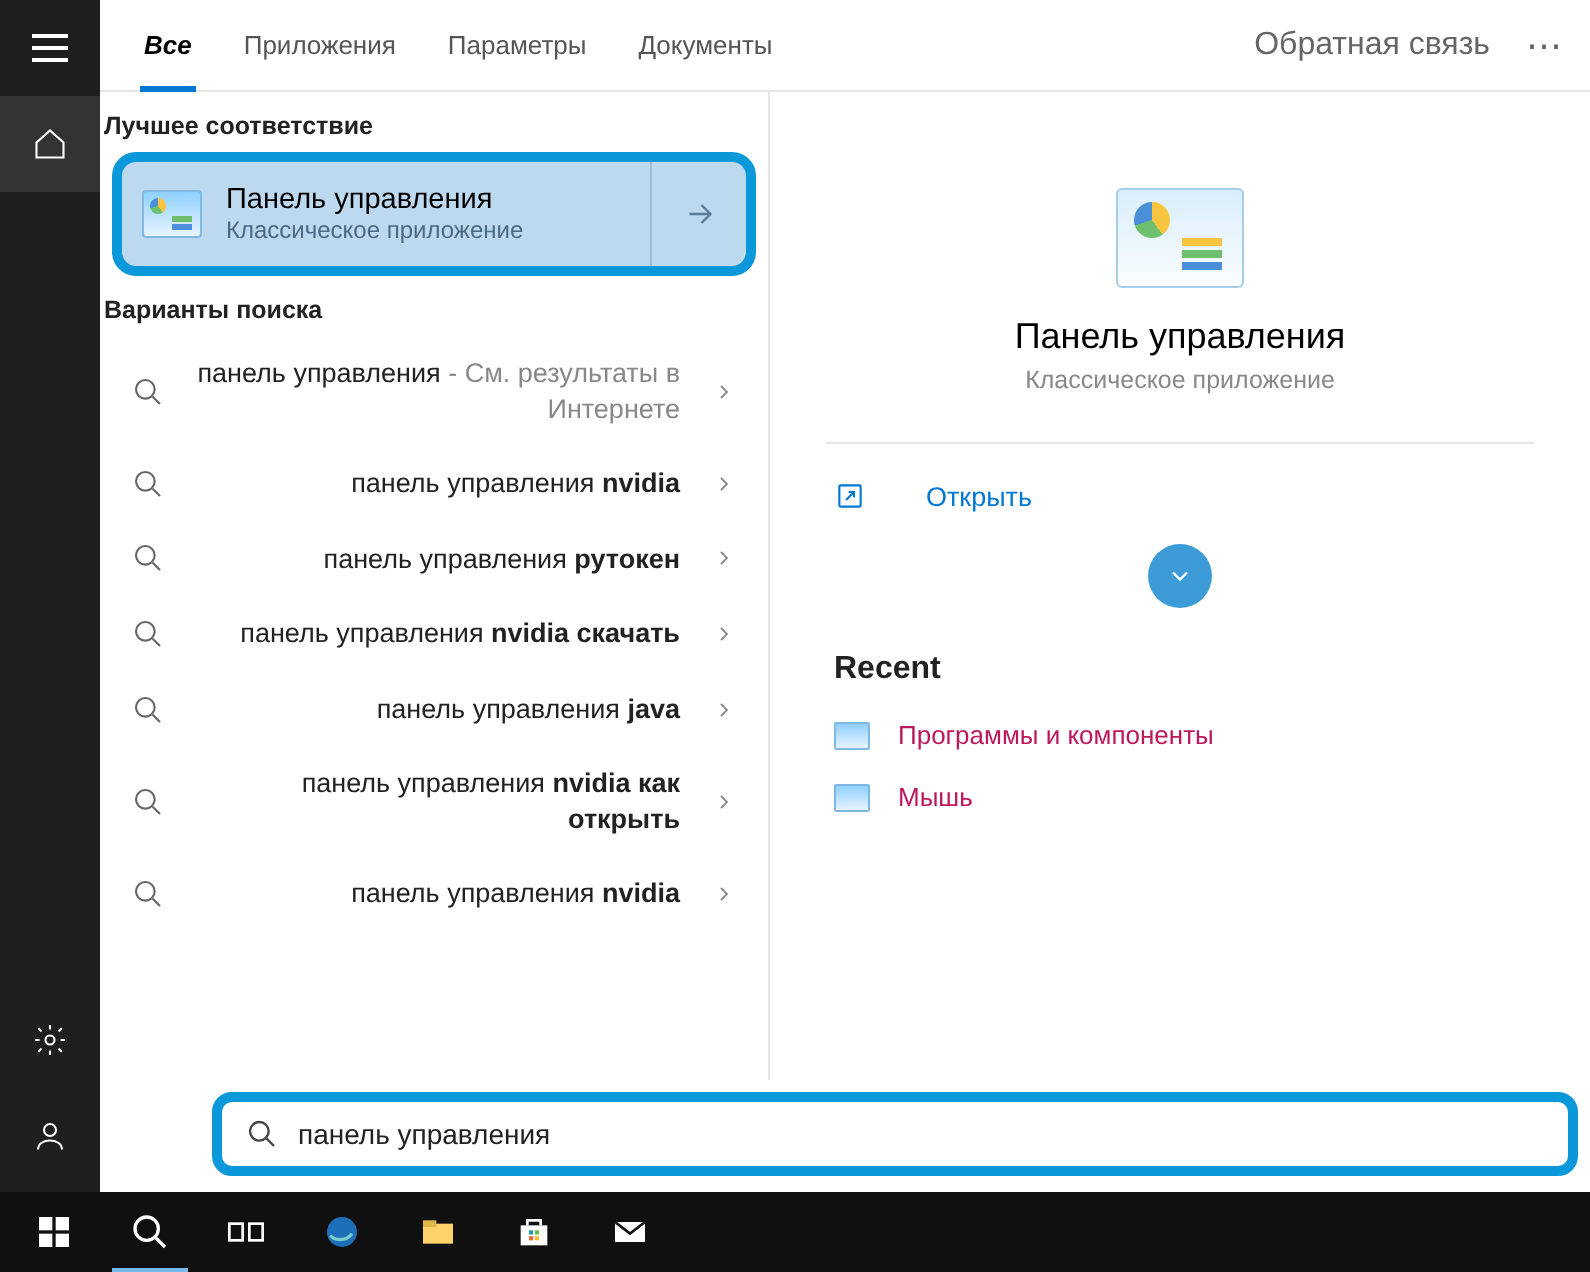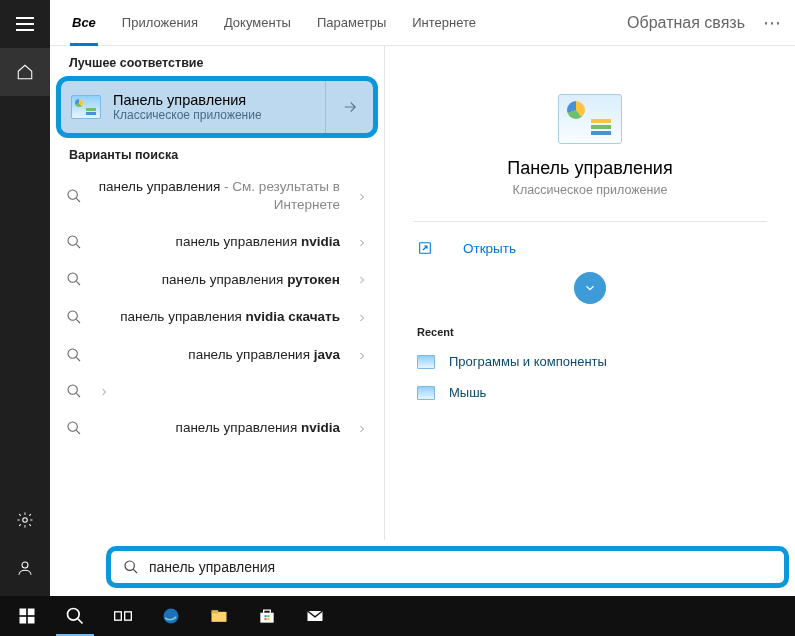--- a/index.html
+++ b/index.html
@@ -31,21 +31,21 @@
 .tab.active::after { content: ""; position: absolute; bottom: 0; left: 10px; right: 10px; height: 3px; background: #0078d4; }
 .tab .chev { margin-left: 4px; }
 .feedback { margin-left: auto; font-size: 16px; color: #666; padding: 0 10px; cursor: pointer; }
 .ellipsis { font-size: 18px; color: #666; padding: 0 8px; cursor: pointer; }
 
 
 .panes { display: flex; flex: 1; overflow: hidden; }
 .left-pane { width: 334px; display: flex; flex-direction: column; overflow: hidden; }
 .right-pane { flex: 1; border-left: 1px solid #e5e5e5; display: flex; flex-direction: column; padding: 30px 28px 10px; overflow: hidden; }
 
-.section-label { font-size: 12.5px; font-weight: 600; color: #222; padding: 10px 19px 6px; }
+.section-label { font-size: 12.5px; font-weight: 600; color: #222; padding: 10px 2px 6px; }
 
 
 .best-wrap { padding: 0 6px; }
 .best-card { border: 5px solid #0b98da; border-radius: 12px; display: flex; align-items: center; background: #bcd9ef; height: 62px; overflow: hidden; cursor: pointer; }
 .best-left { display: flex; align-items: center; flex: 1; padding: 0 10px; gap: 12px; }
 .best-icon { width: 30px; height: 24px; background: linear-gradient(#8fd0ff,#e8f4ff); border: 1px solid #7fb8e0; border-radius: 2px; position: relative; flex-shrink: 0; }
 .best-icon::before { content: ""; position: absolute; top: 3px; left: 3px; width: 8px; height: 8px; border-radius: 50%; background: conic-gradient(#f9c440 0 40%, #6ec06e 40% 70%, #4a90d9 70% 100%); }
 .best-icon::after { content: ""; position: absolute; bottom: 3px; right: 4px; width: 10px; height: 3px; background: #4a90d9; box-shadow: 0 -4px 0 #6ec06e; }
 .best-text .ttl { font-size: 14.5px; color: #000; }
 .best-text .sub { font-size: 12px; color: #4a6a85; }
@@ -67,24 +67,24 @@
 .preview-icon::before { content: ""; position: absolute; top: 6px; left: 8px; width: 18px; height: 18px; border-radius: 50%; background: conic-gradient(#f9c440 0 40%, #6ec06e 40% 70%, #4a90d9 70% 100%); }
 .preview-icon::after { content: ""; position: absolute; bottom: 8px; right: 10px; width: 20px; height: 4px; background: #4a90d9; box-shadow: 0 -6px 0 #6ec06e, 0 -12px 0 #f9c440; }
 .preview-title { text-align: center; font-size: 18px; color: #000; margin-bottom: 4px; }
 .preview-sub { text-align: center; font-size: 12.5px; color: #888; margin-bottom: 24px; }
 .divider { height: 1px; background: #e5e5e5; margin-bottom: 8px; }
 .action-row { display: flex; align-items: center; gap: 30px; padding: 10px 4px; cursor: pointer; }
 .action-row svg { width: 16px; height: 16px; stroke: #0078d4; fill: none; stroke-width: 1.6; }
 .action-row .lbl { font-size: 13.5px; color: #0078d4; }
 .expand-btn { width: 32px; height: 32px; border-radius: 50%; background: #3d9bd8; margin: 6px auto 14px; display: flex; align-items: center; justify-content: center; cursor: pointer; }
 .expand-btn svg { width: 14px; height: 14px; stroke: #fff; fill: none; stroke-width: 2; }
-.recent-label { font-size: 11px; font-weight: 600; color: #222; padding: 8px 4px; }
+.recent-label { font-size: 16px; font-weight: 600; color: #222; padding: 8px 4px; }
 .recent-item { display: flex; align-items: center; gap: 14px; padding: 8px 4px; cursor: pointer; }
 .recent-item .ric { width: 18px; height: 14px; background: linear-gradient(#8fd0ff,#e8f4ff); border: 1px solid #7fb8e0; border-radius: 1px; flex-shrink: 0; }
-.recent-item .rlbl { font-size: 13px; color: #0c4a6e; }
+.recent-item .rlbl { font-size: 13px; color: #be185d; }
 
 
 .search-row { padding: 6px 6px 8px 56px; position: relative; background: #fff; }
 .search-wrap { border: 5px solid #0b98da; border-radius: 10px; height: 42px; display: flex; align-items: center; padding: 0 12px; gap: 10px; background: #fff; }
 .search-wrap svg { width: 16px; height: 16px; stroke: #444; fill: none; stroke-width: 1.8; }
 .search-input { flex: 1; border: none; outline: none; font-size: 14px; color: #222; background: transparent; }
 
 
 .taskbar { height: 40px; background: #101010; display: flex; align-items: center; padding: 0 4px; gap: 2px; }
 .tb-btn { width: 46px; height: 40px; display: flex; align-items: center; justify-content: center; cursor: pointer; position: relative; }
@@ -123,23 +123,22 @@
             </svg>
         </div>
       </div>
     </div>
 
     <div class="content-col">
       <div class="tabs-row">
         <div class="tabs" id="tabs">
             <div class="tab active">Все</div>
             <div class="tab">Приложения</div>
+            <div class="tab">Параметры</div>
             <div class="tab">Документы</div>
-            <div class="tab">Параметры</div>
-            <div class="tab">Интернете</div>
           </div>
         <div class="feedback">Обратная связь</div>
         <div class="ellipsis">⋯</div>
       </div>
 
       <div class="panes">
         <div class="left-pane">
           <div class="section-label">Лучшее соответствие</div>
           <div class="best-wrap">
             <div class="best-card">
@@ -208,20 +207,21 @@
                 <span class="txt">панель управления <b>java</b></span>
                 <span class="chev"><svg viewBox="0 0 24 24">
                     <path d="M9 6l6 6-6 6"></path>
                   </svg></span>
               </div>
               <div class="suggest">
                 <span class="mag"><svg viewBox="0 0 24 24">
                     <circle cx="10" cy="10" r="7"></circle>
                     <path d="M21 21l-5.5-5.5"></path>
                   </svg></span>
+                <span class="txt">панель управления <b>nvidia как открыть</b></span>
                 <span class="chev"><svg viewBox="0 0 24 24">
                     <path d="M9 6l6 6-6 6"></path>
                   </svg></span>
               </div>
               <div class="suggest">
                 <span class="mag"><svg viewBox="0 0 24 24">
                     <circle cx="10" cy="10" r="7"></circle>
                     <path d="M21 21l-5.5-5.5"></path>
                   </svg></span>
                 <span class="txt">панель управления <b>nvidia</b></span>

